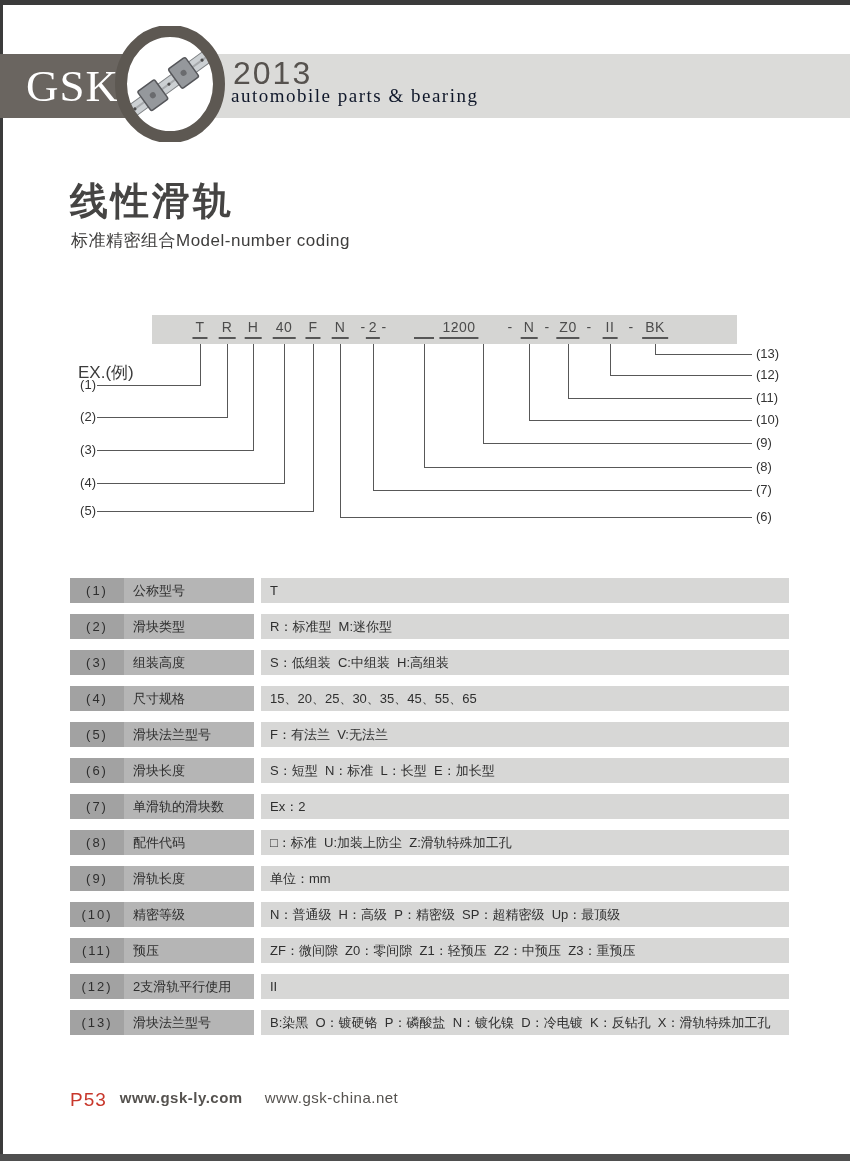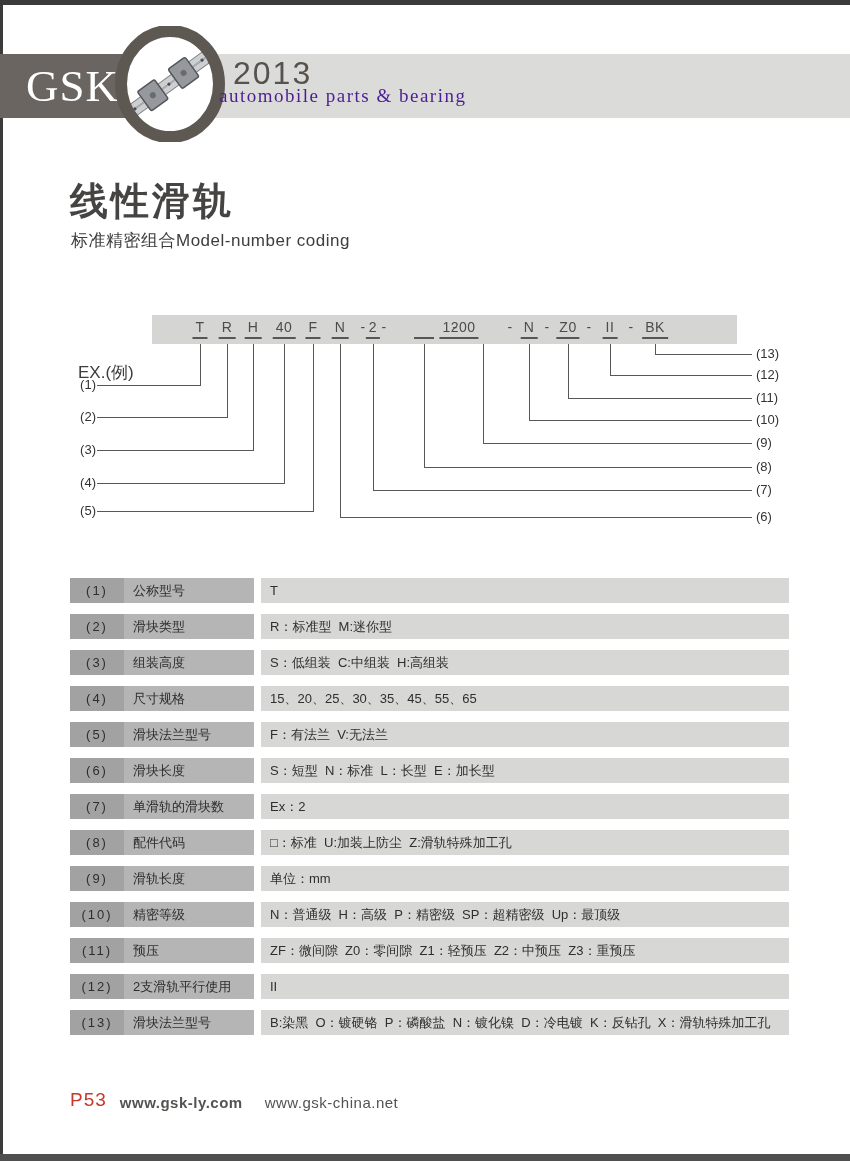--- a/index.html
+++ b/index.html
@@ -10,22 +10,22 @@
   .frame-left{position:absolute;left:0;top:0;width:3px;height:1161px;background:#3b3b3b;}
   .frame-bottom{position:absolute;left:0;top:1154px;width:850px;height:7px;background:#4f4f4f;}
   
   .logo-block{position:absolute;left:0;top:54px;width:172px;height:64px;background:#6a6560;}
   .header-band{position:absolute;left:172px;top:54px;width:678px;height:64px;background:#dbdbd9;}
   .logo-text{position:absolute;left:26px;top:64px;color:#ffffff;font-family:"Liberation Serif",serif;
              font-size:45px;line-height:1;letter-spacing:1px;}
   .logo-text .reg{font-size:17px;position:relative;top:-20px;margin-left:3px;}
   .emblem{position:absolute;left:115px;top:26px;}
   .year{position:absolute;left:233px;top:57px;font-size:32px;color:#56524e;letter-spacing:2px;line-height:1;}
-  .tagline{position:absolute;left:219px;top:86px;font-family:"Liberation Serif",serif;font-size:19px;
-           color:#4c1d95;letter-spacing:1.5px;line-height:1;}
+  .tagline{position:absolute;left:231px;top:86px;font-family:"Liberation Serif",serif;font-size:19px;
+           color:#0f172a;letter-spacing:1.5px;line-height:1;}
   
   .title{position:absolute;left:70px;top:181px;font-size:38px;font-weight:bold;color:#454443;
          letter-spacing:3px;line-height:1.1;}
   .subtitle{position:absolute;left:71px;top:229px;font-size:17px;color:#3e3d3c;letter-spacing:0.5px;}
   
   .ex-label{position:absolute;left:78px;top:321px;font-size:17px;color:#3c3c3c;margin-top:40px;}
   .code-bar{position:absolute;left:152px;top:315px;width:585px;height:29px;background:#d5d5d3;}
   .token{position:absolute;top:318px;height:19px;line-height:19px;font-size:14px;color:#4c4c4c;
          letter-spacing:0.5px;transform:translateX(-50%);padding:0 3px;white-space:pre;}
   .token.underlined{border-bottom:2px solid #565656;}
@@ -38,21 +38,21 @@
   
   .coding-table{position:absolute;left:70px;top:578px;width:719px;}
   .t-row{display:flex;height:25px;margin-bottom:11px;}
   .t-num{width:54px;background:#a2a2a2;color:#2e2e2e;font-size:13px;line-height:25px;
          text-align:center;letter-spacing:2px;}
   .t-label{width:130px;background:#b5b5b5;color:#2e2e2e;font-size:13px;line-height:25px;
            padding-left:9px;margin-right:7px;box-sizing:border-box;white-space:pre;overflow:hidden;}
   .t-value{flex:1;background:#d7d7d6;color:#2f2f2f;font-size:13px;line-height:25px;
            padding-left:9px;white-space:pre;overflow:hidden;}
   
-  .footer{position:absolute;left:70px;top:1089px;display:flex;align-items:flex-end;}
+  .footer{position:absolute;left:70px;top:1089px;display:flex;align-items:flex-start;}
   .pageno{color:#c8372b;font-size:19px;letter-spacing:1px;}
   .url{font-size:15px;color:#55524f;letter-spacing:0.5px;}
   .url1{margin-left:13px;font-weight:bold;}
   .url2{margin-left:22px;}
 </style>
 </head>
 <body>
 
 <div class="page">
 

